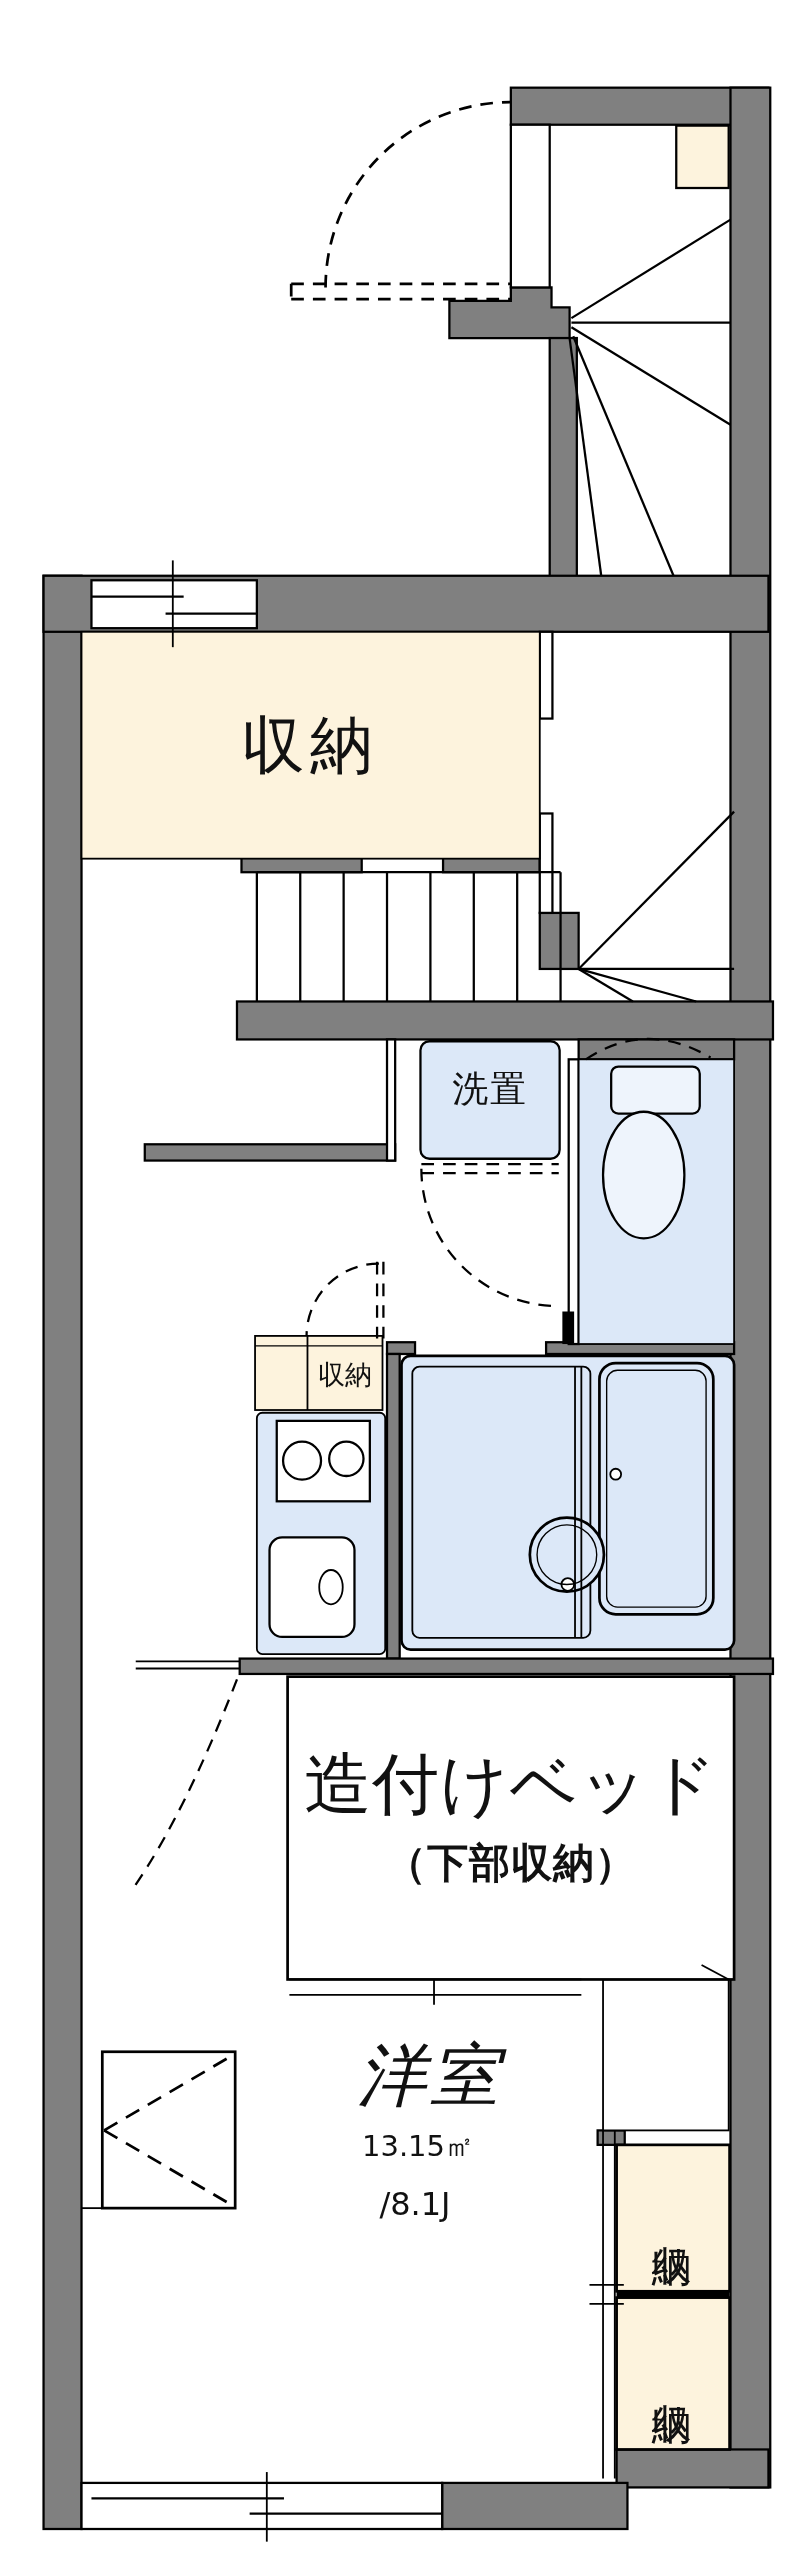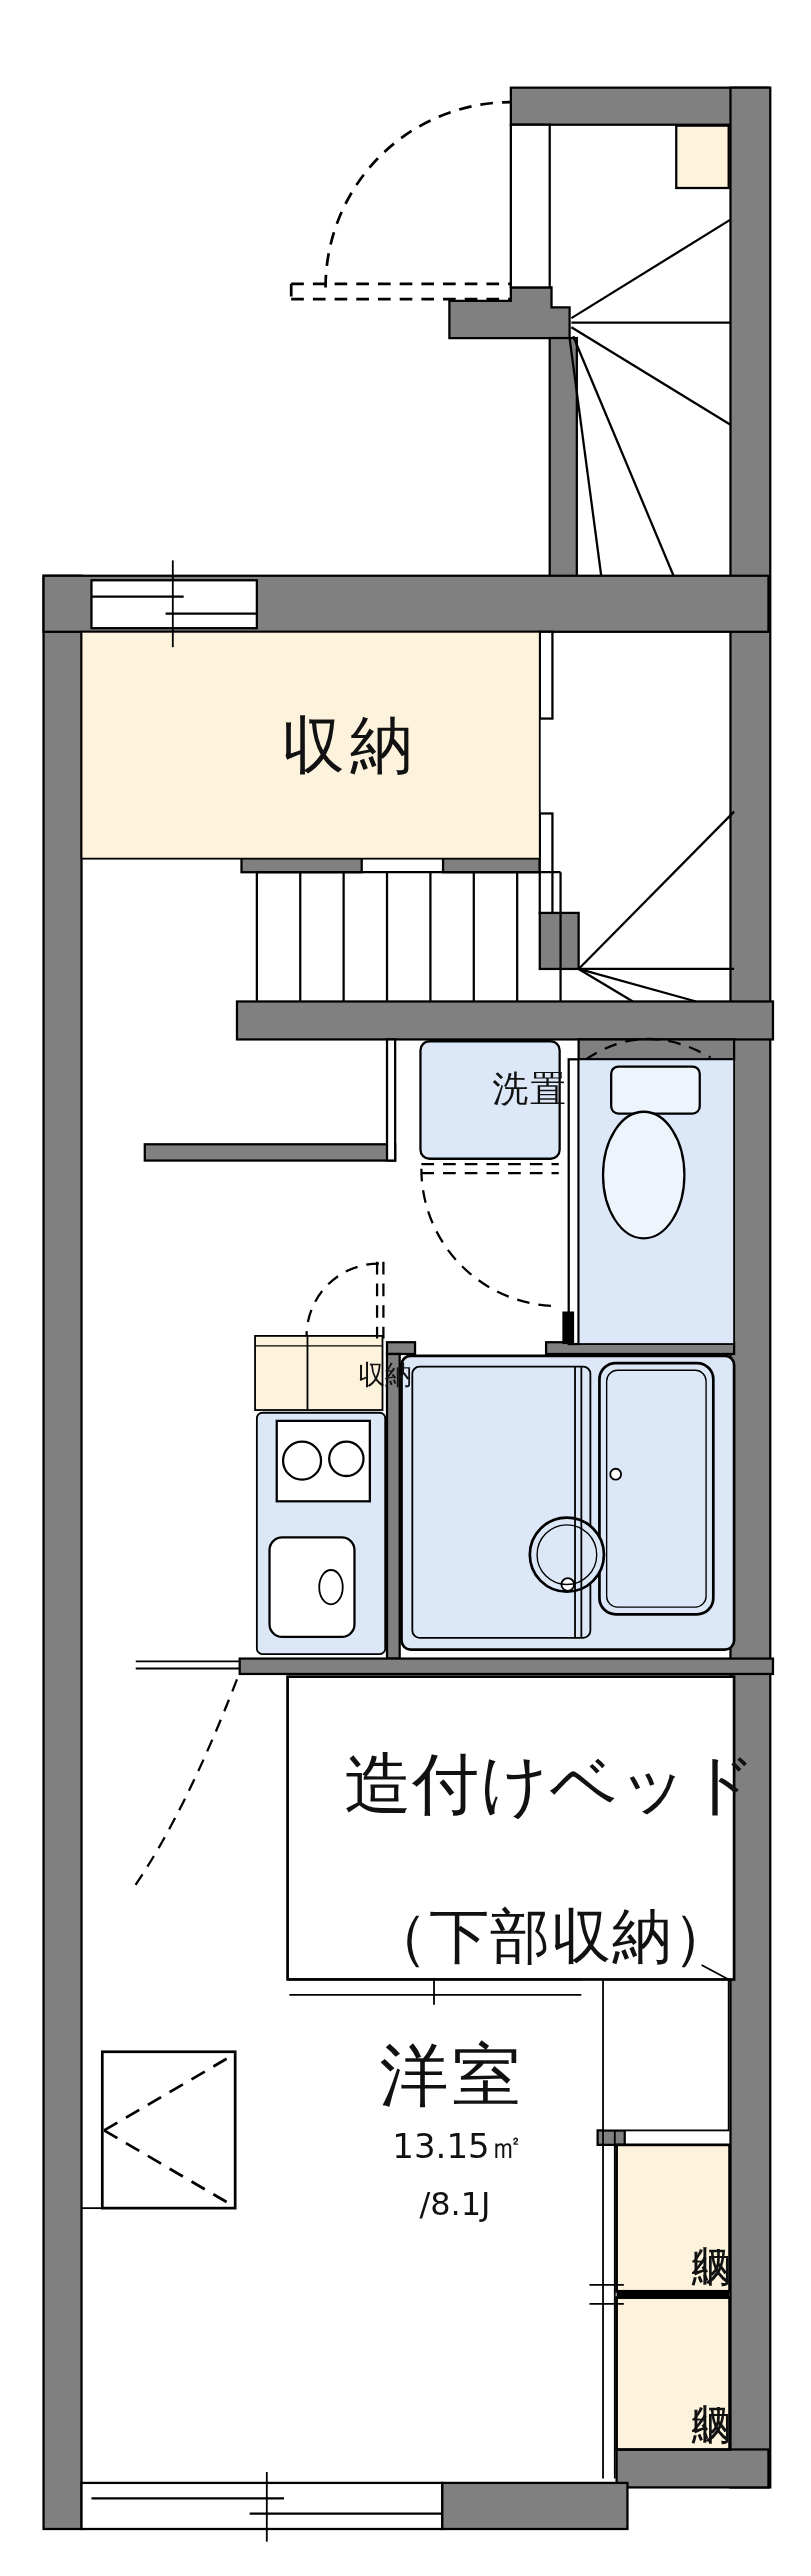--- a/index.html
+++ b/index.html
@@ -5,29 +5,28 @@
   html,body { margin:0; padding:0; background:#fff; }
   #plan {
     position:relative; width:812px; height:2576px; background:#ffffff;
     font-family:"DejaVu Sans", sans-serif;
   }
   #plan svg { position:absolute; left:0; top:0; }
   .lbl {
     position:absolute; transform:translate(-50%,-50%);
     color:#111; white-space:nowrap; text-align:left; line-height:1.1;
     font-family:"DejaVu Sans", sans-serif;
-    margin-left:40px;
   }
   .vtext { writing-mode:vertical-rl; text-orientation:upright; letter-spacing:1.8px; }
   .f-closet-big { font-size:63px; letter-spacing:5.4px; }
   .f-laundry { font-size:36px; letter-spacing:1.8px; }
   .f-kstorage { font-size:27px; }
   .f-bed { font-size:67px; letter-spacing:0.9px; }
   .f-room { font-size:69px; letter-spacing:3.6px; }
-  .f-area { font-size:34px; }
+  .f-area { font-size:29px; }
   .f-rclosets { font-size:40px; }
 </style>
 </head>
 <body>
 
 <div id="plan">
   <svg width="812" height="2576" viewBox="0 0 898 2850">
 
     <g stroke="#000" stroke-width="2.5" fill="#808080">
 
@@ -174,22 +173,22 @@
     </g>
   </svg>
 
   <div class="lbl f-closet-big" style="left:310px; top:746px;">収納</div>
 
   <div class="lbl f-laundry" style="left:490px; top:1089px;">洗置</div>
 
   <div class="lbl f-kstorage" style="left:345px; top:1375px;">収納</div>
 
   <div class="lbl f-bed" style="left:511px; top:1785px;">造付けベッド</div>
-  <div class="lbl f-bed" style="left:511px; top:1936px; font-size:60px;">（下部収納）</div>
+  <div class="lbl f-bed" style="left:511px; top:1864px; font-size:41px;font-weight:bold;">（下部収納）</div>
 
-  <div class="lbl f-room" style="left:412px; top:2076px;">洋室</div>
+  <div class="lbl f-room" style="left:430px; top:2076px;font-style:italic;">洋室</div>
   <div class="lbl f-area" style="left:418px; top:2147px;">13.15㎡</div>
   <div class="lbl f-area" style="left:415px; top:2205px; font-size:32px;">/8.1J</div>
 
   <div class="lbl vtext f-rclosets" style="left:672px; top:2216px;">収納</div>
   <div class="lbl vtext f-rclosets" style="left:672px; top:2374px;">収納</div>
 </div>
 
 
 </body></html>

